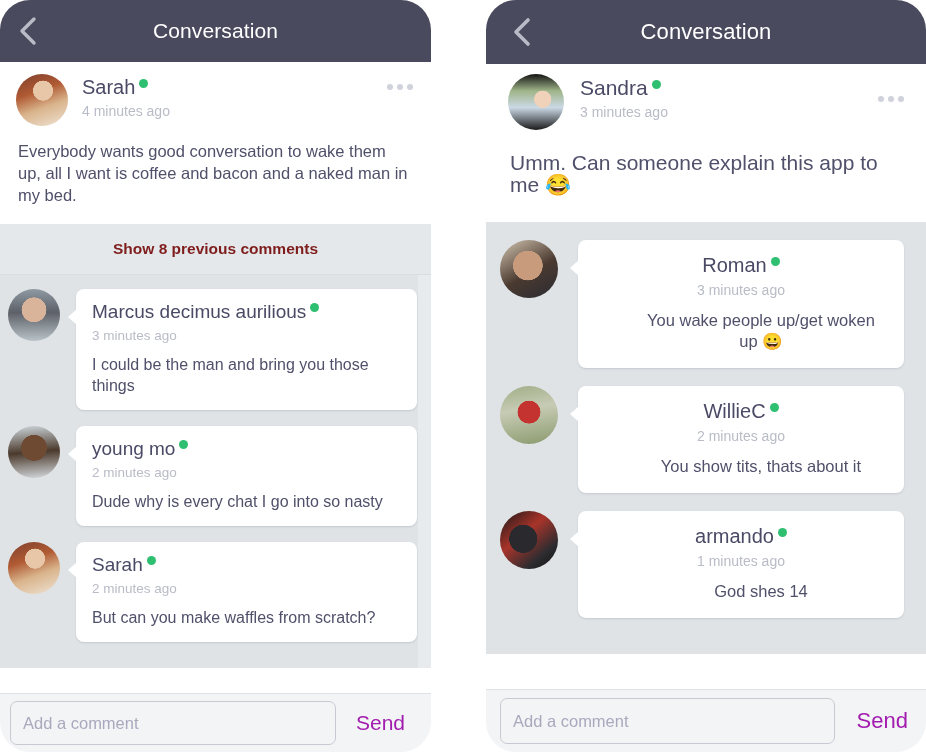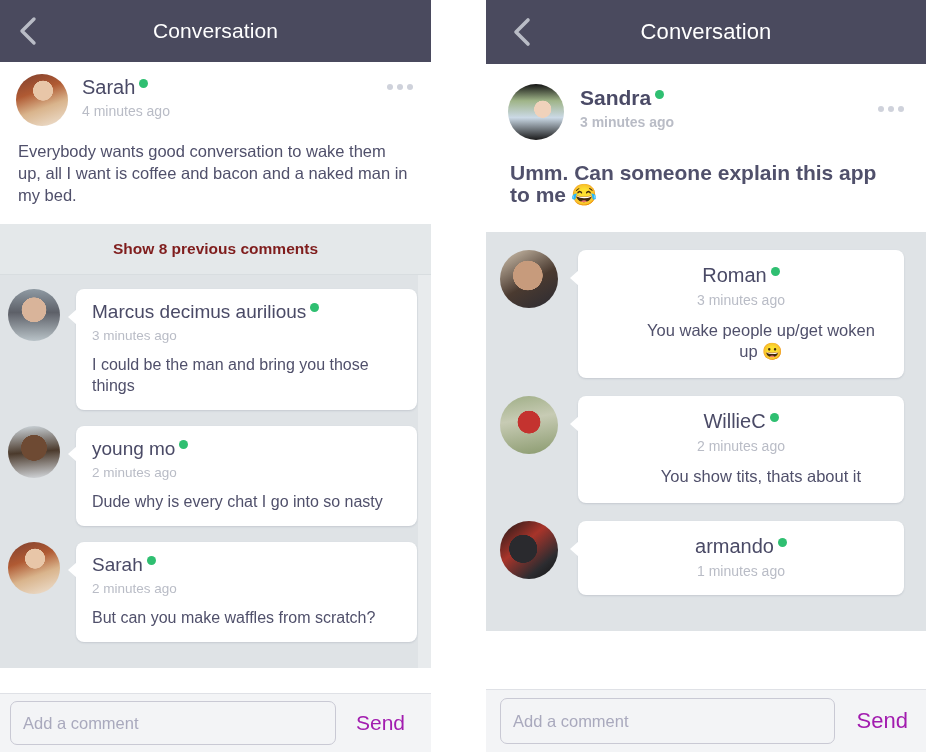--- a/index.html
+++ b/index.html
@@ -16,20 +16,21 @@
   }
 
   
   .panel {
     position: absolute;
     top: 0;
     background: #ffffff;
     overflow: hidden;
     display: flex;
     flex-direction: column;
+    border-radius: 30px;
   }
   .panel-left  { left: 0;   width: 431px; height: 752px; }
   .panel-right { left: 486px; width: 440px; height: 752px; }
 
   
   .nav-header {
     position: relative;
     background: #4a4a5e;
     flex: 0 0 auto;
     display: flex;
@@ -61,21 +62,21 @@
     flex: 1 1 auto;
     background: #ffffff;
     overflow: hidden;
   }
 
   
   .post {
     background: #ffffff;
     padding: 12px 16px 0 16px;
   }
-  .panel-right .post { padding: 20px 22px 0 22px; font-weight: bold; }
+  .panel-right .post { padding: 10px 22px 0 22px; }
   .post-head {
     display: flex;
     align-items: flex-start;
     position: relative;
   }
   .avatar {
     border-radius: 50%;
     flex: 0 0 auto;
     background: #c9ccd6;
     overflow: hidden;
@@ -402,20 +403,21 @@
         </div>
 
         <div class="comment-row">
           <div class="avatar av-armando"></div>
           <div class="bubble-wrap">
             <div class="bubble">
               <div>
                 <span class="uname">armando</span><span class="dot-online"></span>
               </div>
               <div class="ts">1 minutes ago</div>
+              <div class="text">God shes 14</div>
             </div>
           </div>
         </div>
 
       </div>
     </div>
 
     <div class="composer">
       <input class="comment-input" type="text" value="" placeholder="Add a comment" style="">
       <div class="send-btn">Send</div>

